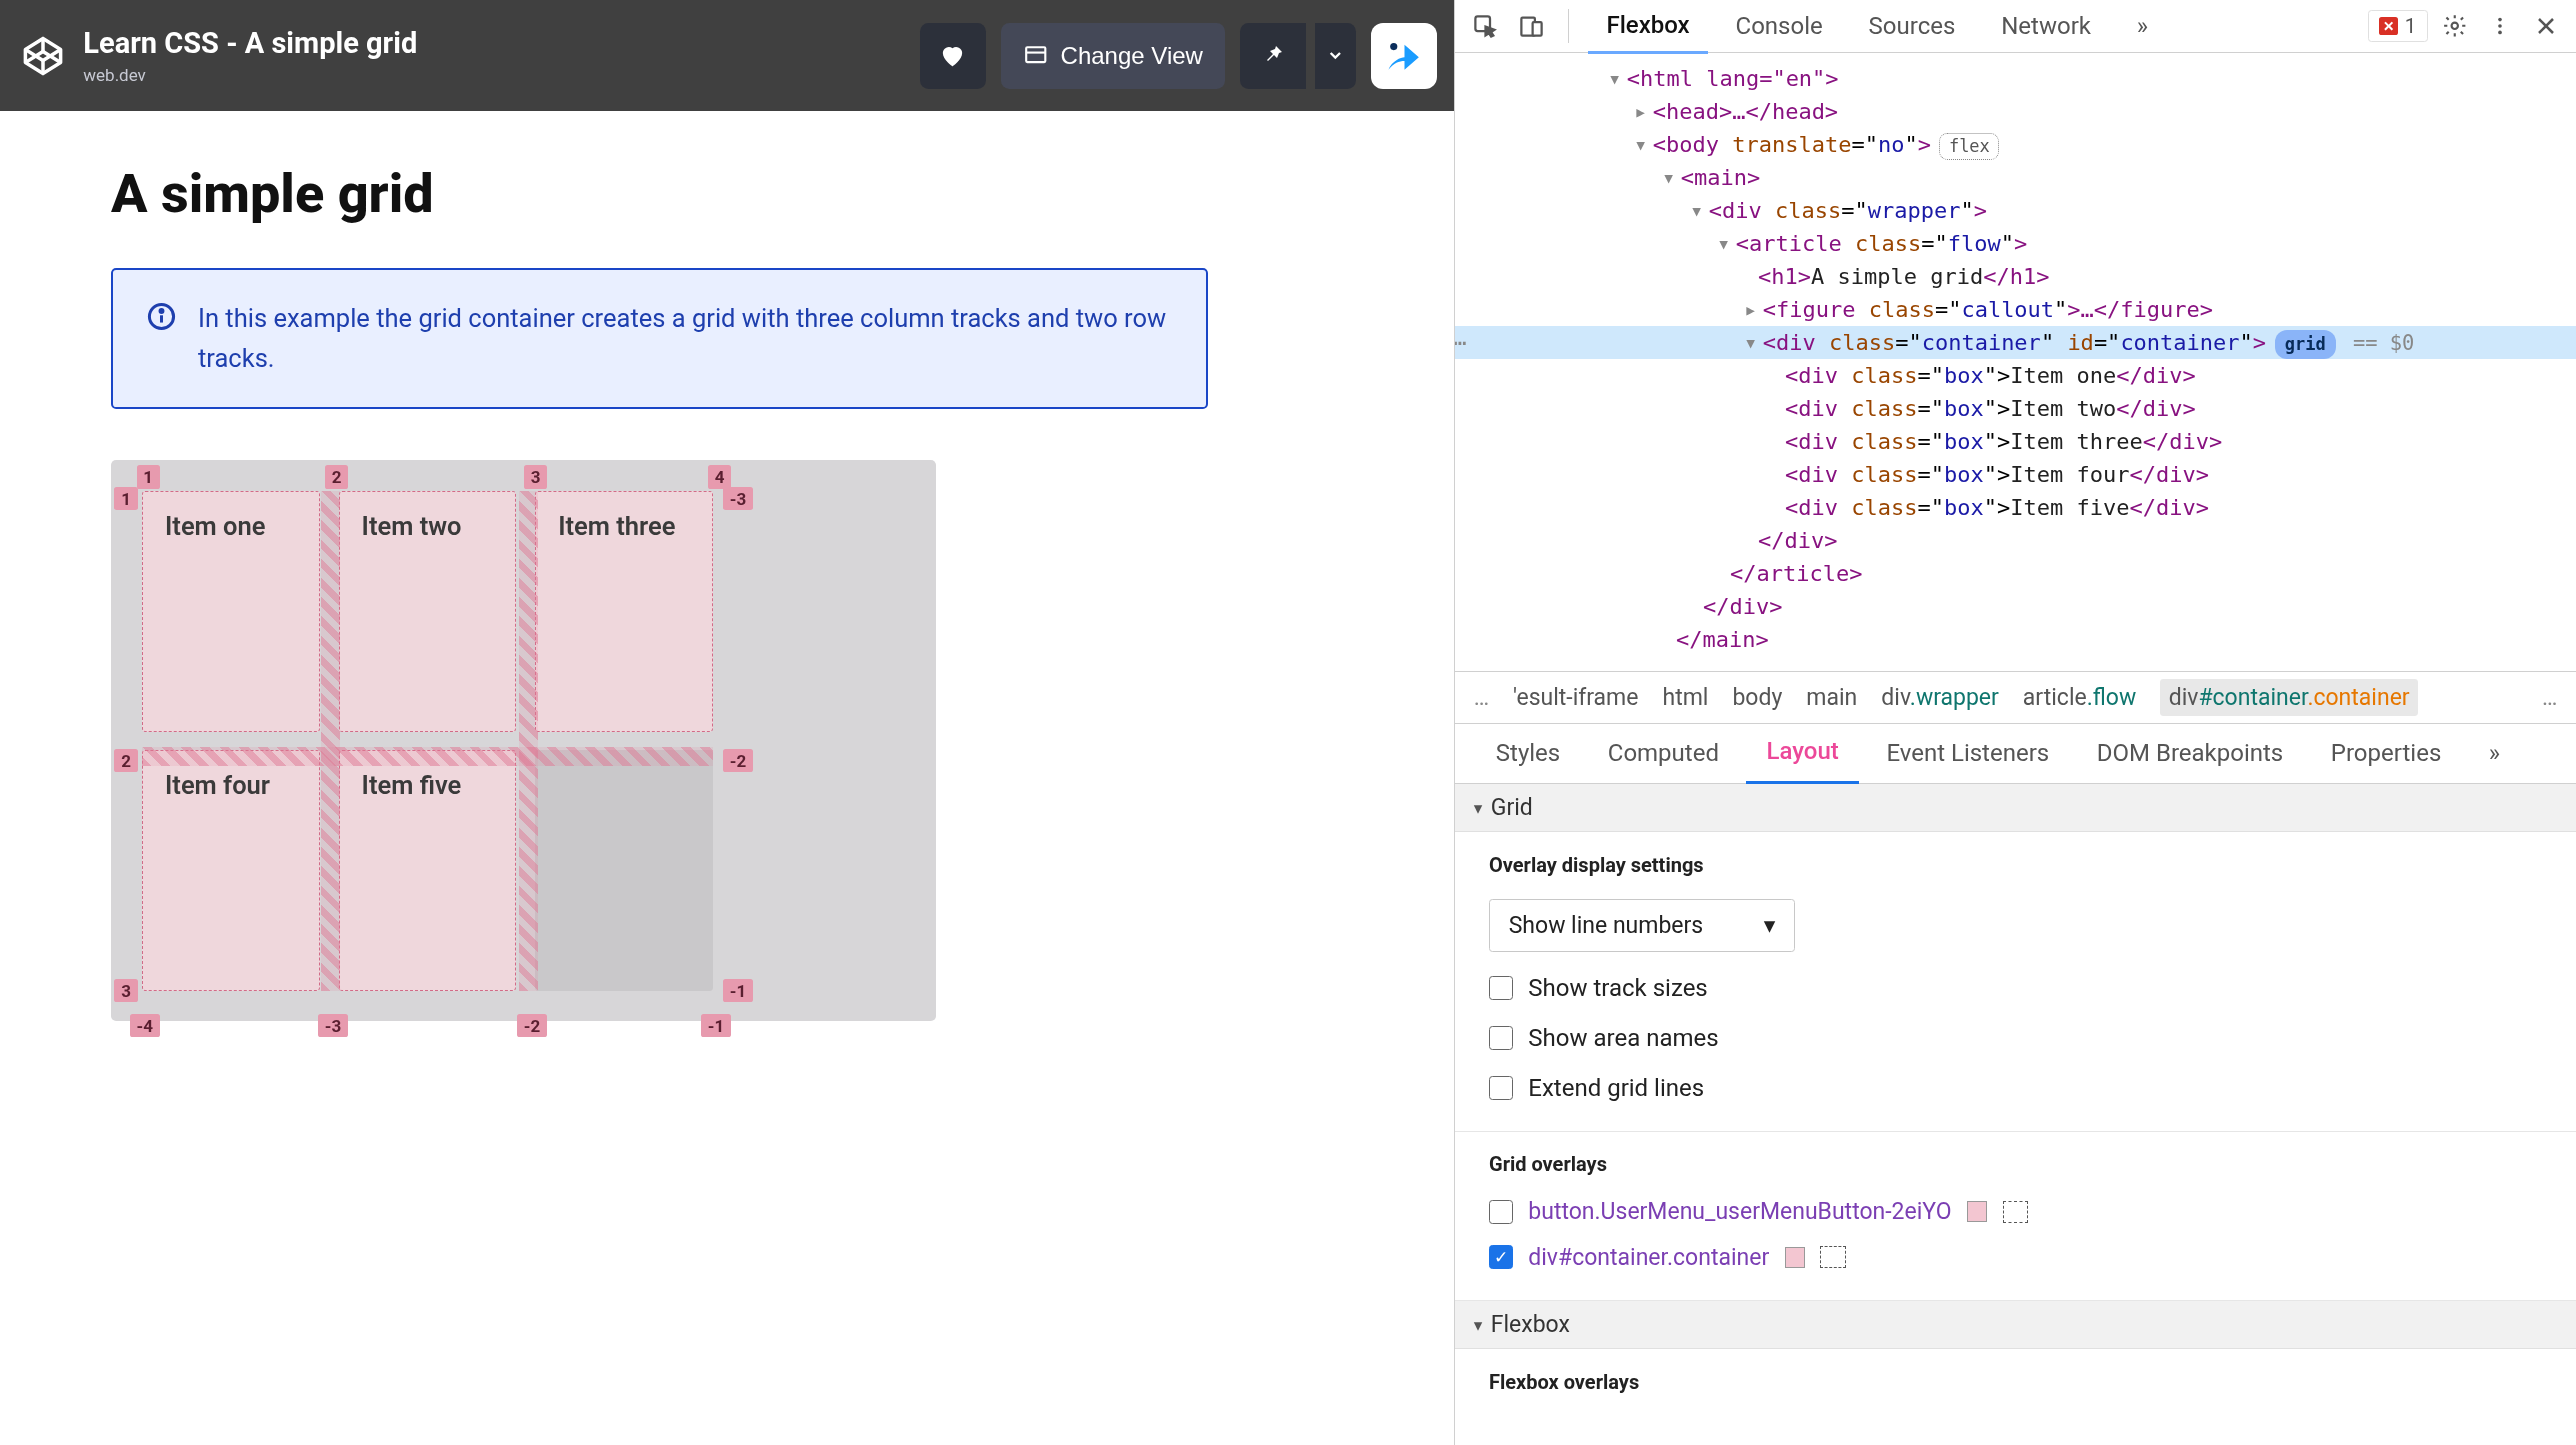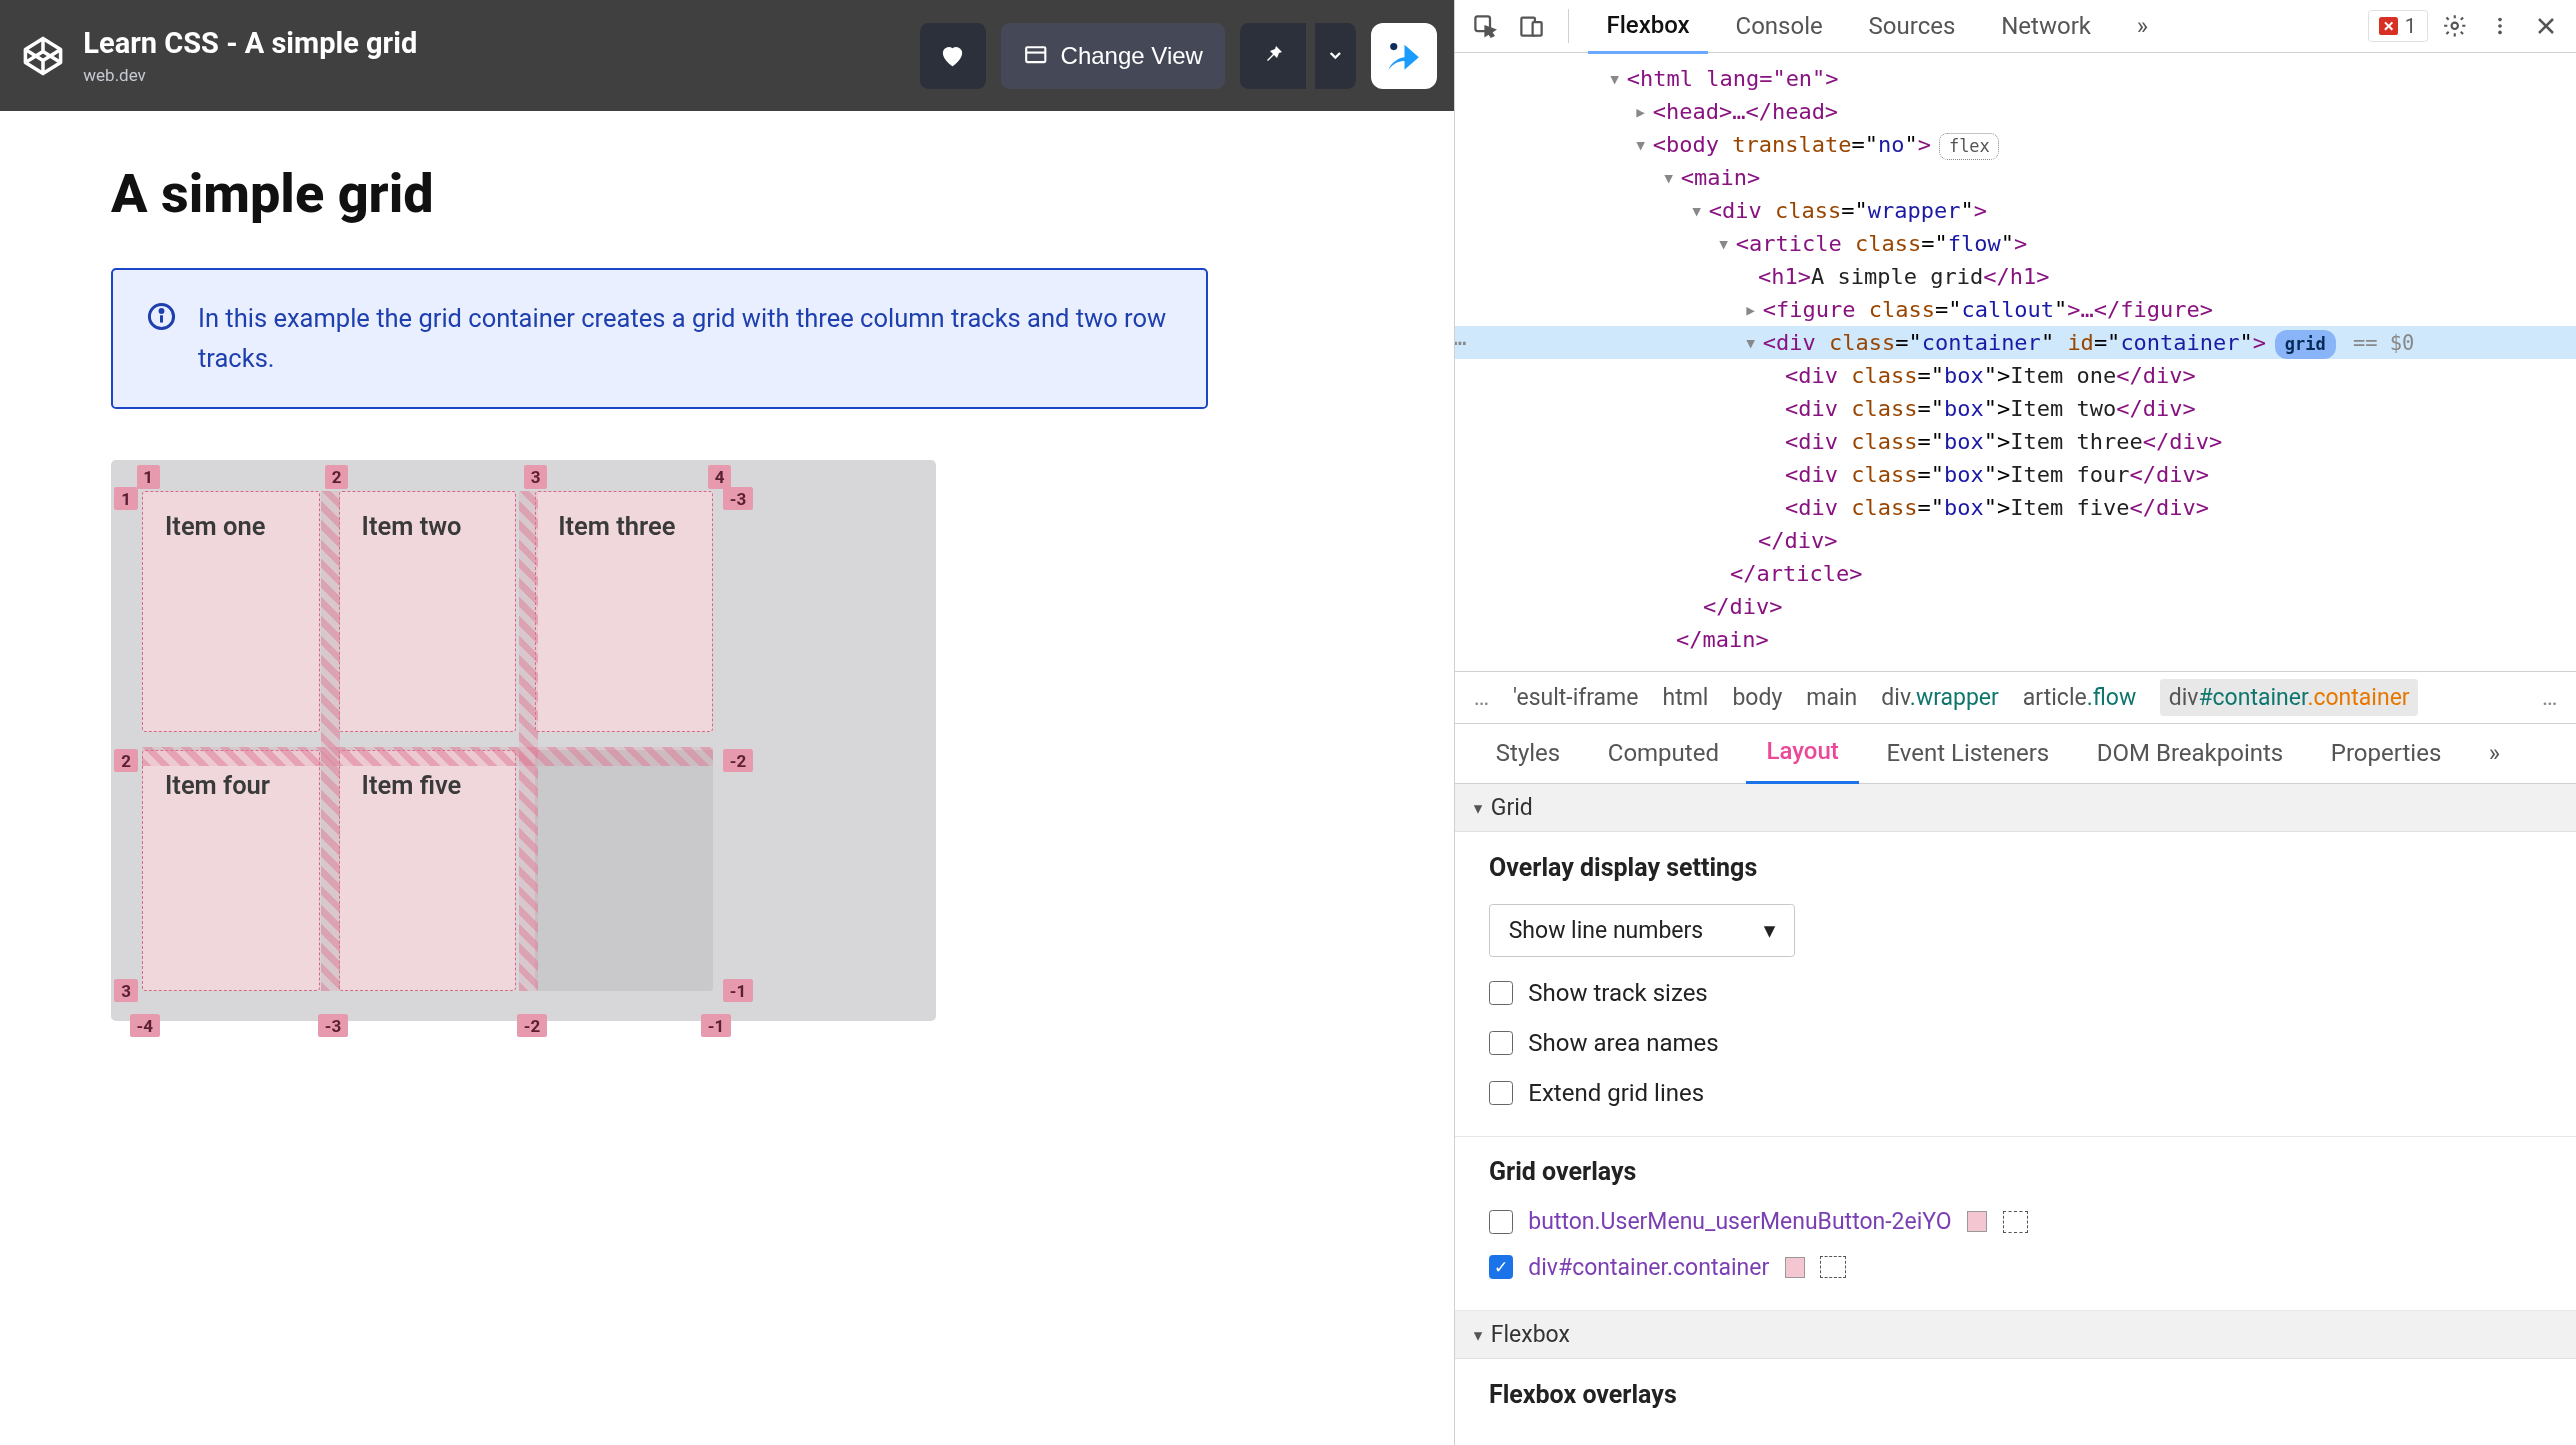--- a/index.html
+++ b/index.html
@@ -88,21 +88,21 @@
 .dt-crumbs .idp { color: #e67700; }
 
 .dt-subtabs { height: 60px; border-bottom: 0.9px solid #d0d0d0; display: flex; align-items: center; gap: 6.8px; padding: 0 20.4px; font-size: 24px; color: #555; }
 .dt-subtab { padding: 15.3px 20.4px; cursor: pointer; }
 .dt-subtab.active { color: #ec4899; border-bottom: 4.3px solid #1a73e8; font-weight: 500; }
 
 .dt-panel { flex: 1; overflow: auto; font-size: 24px; color: #222; }
 .sect-hdr { background: #f1f1f1; border-bottom: 0.9px solid #e0e0e0; padding: 10.2px 18.7px; font-size: 23px; color: #333; display: flex; align-items: center; gap: 8.5px; cursor: pointer; }
 .sect-hdr .tri2 { font-size: 17px; color: #555; }
 .sect-body { padding: 20.4px 34px 29px 34px; border-bottom: 0.9px solid #e6e6e6; }
-.sect-title { font-size: 25px; font-weight: 700; margin-bottom: 22px; }
+.sect-title { font-size: 20px; font-weight: 700; margin-bottom: 22px; }
 .dropdown { display: inline-flex; align-items: center; justify-content: space-between; border: 0.9px solid #c8c8c8; border-radius: 3.4px; padding: 12px 18.7px; font-size: 23px; min-width: 306px; background: #fff; cursor: pointer; }
 .chkrow { display: flex; align-items: center; gap: 15.3px; margin-top: 22px; font-size: 24px; }
 .chk { width: 24px; height: 24px; border: 1.7px solid #666; border-radius: 3.4px; display: flex; align-items: center; justify-content: center; background: #fff; cursor: pointer; }
 .chk.on { background: #1a73e8; border-color: #1a73e8; color: #fff; font-size: 17px; }
 .ov-row { display: flex; align-items: center; gap: 15.3px; margin-top: 18.7px; font-size: 23px; }
 .ov-row .name { color: #7b3fb3; cursor: pointer; }
 .swatch { width: 20.4px; height: 20.4px; border: 0.9px solid #999; background: #f3c6d1; }
 .dashbox { width: 25.5px; height: 22px; border: 1.7px dashed #555; cursor: pointer; }
 
 </style>

